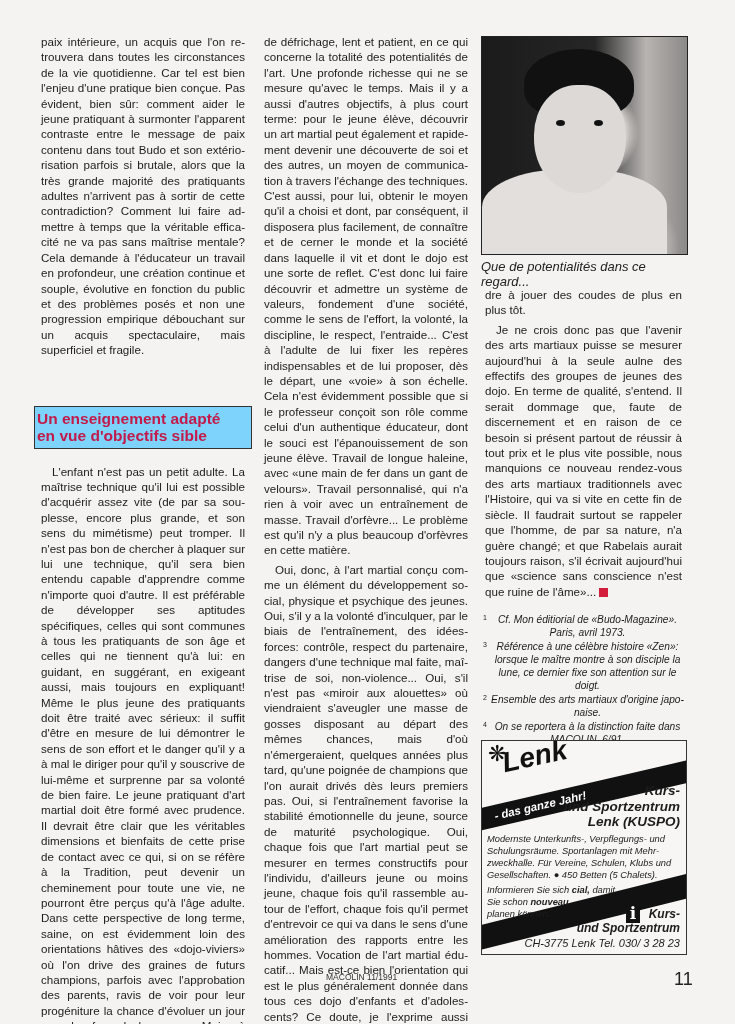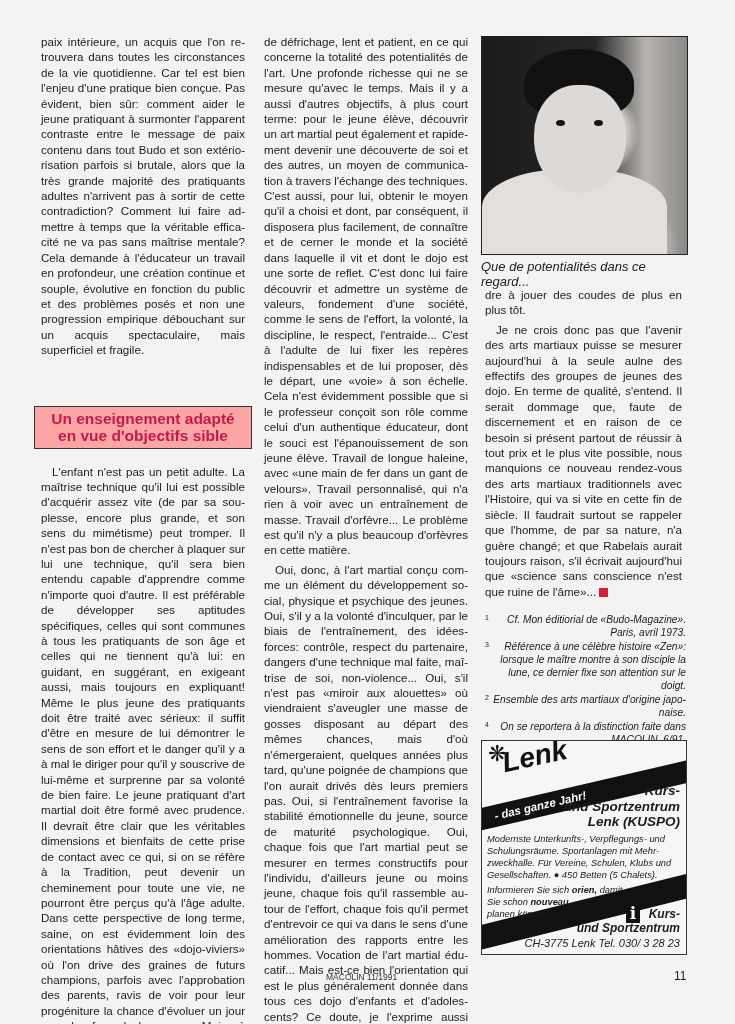--- a/index.html
+++ b/index.html
@@ -13,40 +13,40 @@
     hyphens: manual;
   }
   .col p { margin: 4px; text-indent: 0; }
   .col p.indent { text-indent: 11px; }
   .col p + p { margin-top: 2px; }
   #col1 { left: 37px; }
   #col2 { left: 260px; }
   #col3 { left: 481px; top: 283px; width: 205px; }
   .gap { height: 44px; }
   .heading-box {
-    border: 1.5px solid #333; background: #fca5a5; margin: 0 -3px 15px -3px; padding: 3px 2px 4px;
-    text-align: center; color: #c21a4a; font-weight: bold; font-size: 15.5px; line-height: 17px;
+    border: 1.5px solid #333; background: #7dd3fc; margin: 0 -3px 15px -3px; padding: 3px 2px 4px;
+    text-align: left; color: #c21a4a; font-weight: bold; font-size: 15.5px; line-height: 17px;
   }
   .photo {
     position: absolute; left: 481px; top: 36px; width: 205px; height: 217px;
     background: radial-gradient(ellipse 34% 30% at 52% 44%, #e8e6e4 0%, #cfcbc7 55%, rgba(0,0,0,0) 72%),
                 radial-gradient(ellipse 50% 30% at 46% 96%, #e4e2df 0%, #d0cdca 70%, rgba(0,0,0,0) 100%),
                 linear-gradient(90deg, #1b1b1b 0%, #262626 55%, #b7b4b1 80%, #8c8a88 100%);
     border: 1px solid #222;
   }
   .photo .hair { position:absolute; left:42px; top:12px; width:110px; height:70px; border-radius:50% 50% 40% 40%; background:#111; }
   .photo .face { position:absolute; left:52px; top:48px; width:92px; height:108px; border-radius:46% 46% 50% 50%; background:#dcd9d6; }
   .photo .eye { position:absolute; top:83px; width:9px; height:6px; border-radius:50%; background:#111; }
   .photo .shirt { position:absolute; left:0; bottom:0; width:185px; height:85px; border-radius:45% 45% 0 0; background:#e2dfdc; }
   .caption {
     position: absolute; left: 481px; top: 259px; width: 210px;
     font-style: italic; font-size: 13px; color: #222;
   }
   .endmark { display:inline-block; width:9px; height:9px; background:#d21e3a; vertical-align:-1px; margin-left:3px; }
-  .notes { margin-top: 14px; font-style: italic; font-size: 10.2px; line-height: 13px; text-align: right; }
+  .notes { margin-top: 14px; font-style: italic; font-size: 10.2px; line-height: 13px; text-align: center; }
   .note { display: flex; margin-bottom: 1px; }
   .note sup { font-style: normal; font-size: 7px; width: 8px; flex: none; line-height: 10px; }
   .ad {
     position: absolute; left: 481px; top: 740px; width: 204px; height: 213px;
     border: 1px solid #333; background: #f7f6f4; overflow: hidden;
   }
   .ad .logo { position:absolute; left:6px; top:2px; font-weight:bold; font-style:italic; font-size:28px; color:#111; transform: rotate(-12deg); transform-origin: left bottom; }
   .ad .flower { position:absolute; left:6px; top:0px; font-size:22px; color:#111; }
   .band1 {
     position:absolute; left:-12px; top:42px; width:240px; height:22px; background:#111;
@@ -55,21 +55,21 @@
   }
   .ad .title { position:absolute; right:6px; top:40px; text-align:right; font-weight:bold; font-style:italic; font-size:13.5px; line-height:15.5px; }
   .ad .title .light { font-weight:bold; }
   .ad .desc { position:absolute; left:5px; top:92px; width:196px; font-style:italic; font-size:9.3px; line-height:12px; }
   .ad .cta { position:absolute; left:5px; top:143px; font-style:italic; font-size:9.3px; line-height:12px; }
   .band2 { position:absolute; left:-20px; top:158px; width:250px; height:24px; background:#111; transform: rotate(-14deg); }
   .ad .info-icon { position:absolute; left:144px; top:162px; width:14px; height:20px; background:#111; color:#fff; font-weight:bold; font-size:17px; text-align:center; line-height:20px; font-family:"DejaVu Serif", serif; }
   .ad .sign { position:absolute; right:6px; top:166px; text-align:right; font-weight:bold; font-style:italic; font-size:12px; line-height:14px; }
   .ad .addr { position:absolute; right:6px; top:196px; font-style:italic; font-size:11px; }
   .footer { position:absolute; left:326px; top:972px; font-size:8.5px; color:#333;text-align:center; }
-  .pagenum { position:absolute; left:674px; top:969px; font-size:12px; color:#222; }
+  .pagenum { position:absolute; left:674px; top:969px; font-size:18px; color:#222; }
 </style>
 </head>
 <body>
 
 <div class="col" id="col1">
   <p>paix intérieure, un acquis que l'on re­trouvera dans toutes les circonstances de la vie quotidienne. Car tel est bien l'enjeu d'une pratique bien conçue. Pas évident, bien sûr: comment aider le jeune pratiquant à surmonter l'appa­rent contraste entre le message de paix contenu dans tout Budo et son extério­risation parfois si brutale, alors que la très grande majorité des pratiquants adultes n'arrivent pas à sortir de cette contradiction? Comment lui faire ad­mettre à temps que la véritable effica­cité ne va pas sans maîtrise mentale? Cela demande à l'éducateur un travail en profondeur, une création continue et souple, évolutive en fonction du public et des problèmes posés et non une pro­gression empirique débouchant sur un acquis spectaculaire, mais superficiel et fragile.</p>
   <div class="gap"></div>
   <div class="heading-box">
     <div>Un enseignement adapté</div>
     <div>en vue d'objectifs sible</div>
@@ -124,21 +124,21 @@
   <div class="flower">❋</div>
   <div class="logo" style="left:24px;top:6px">Lenk</div>
   <div class="title" style="top:42px">
     <div>Kurs-</div>
     <div>und Sportzentrum</div>
     <div><span>Lenk</span> <span class="light">(KUSPO)</span></div>
   </div>
   <div class="desc">Modernste Unterkunfts-, Verpflegungs- und Schulungsräume. Sportanlagen mit Mehr­zweckhalle. Für Vereine, Schulen, Klubs und Gesellschaften. ● 450 Betten (5 Chalets).</div>
   <div class="band2"></div>
   <div class="cta">
-    <div><span>Informieren Sie sich </span><b>orien,</b><span> damit</span></div>
+    <div><span>Informieren Sie sich </span><b>cial,</b><span> damit</span></div>
     <div><span>Sie schon </span><b>nouveau</b></div>
     <div>planen können.</div>
   </div>
   <div class="info-icon">i</div>
   <div class="sign">
     <div>Kurs-</div>
     <div>und Sportzentrum</div>
   </div>
   <div class="addr">CH-3775 Lenk  Tel. 030/ 3 28 23</div>
 </div>

